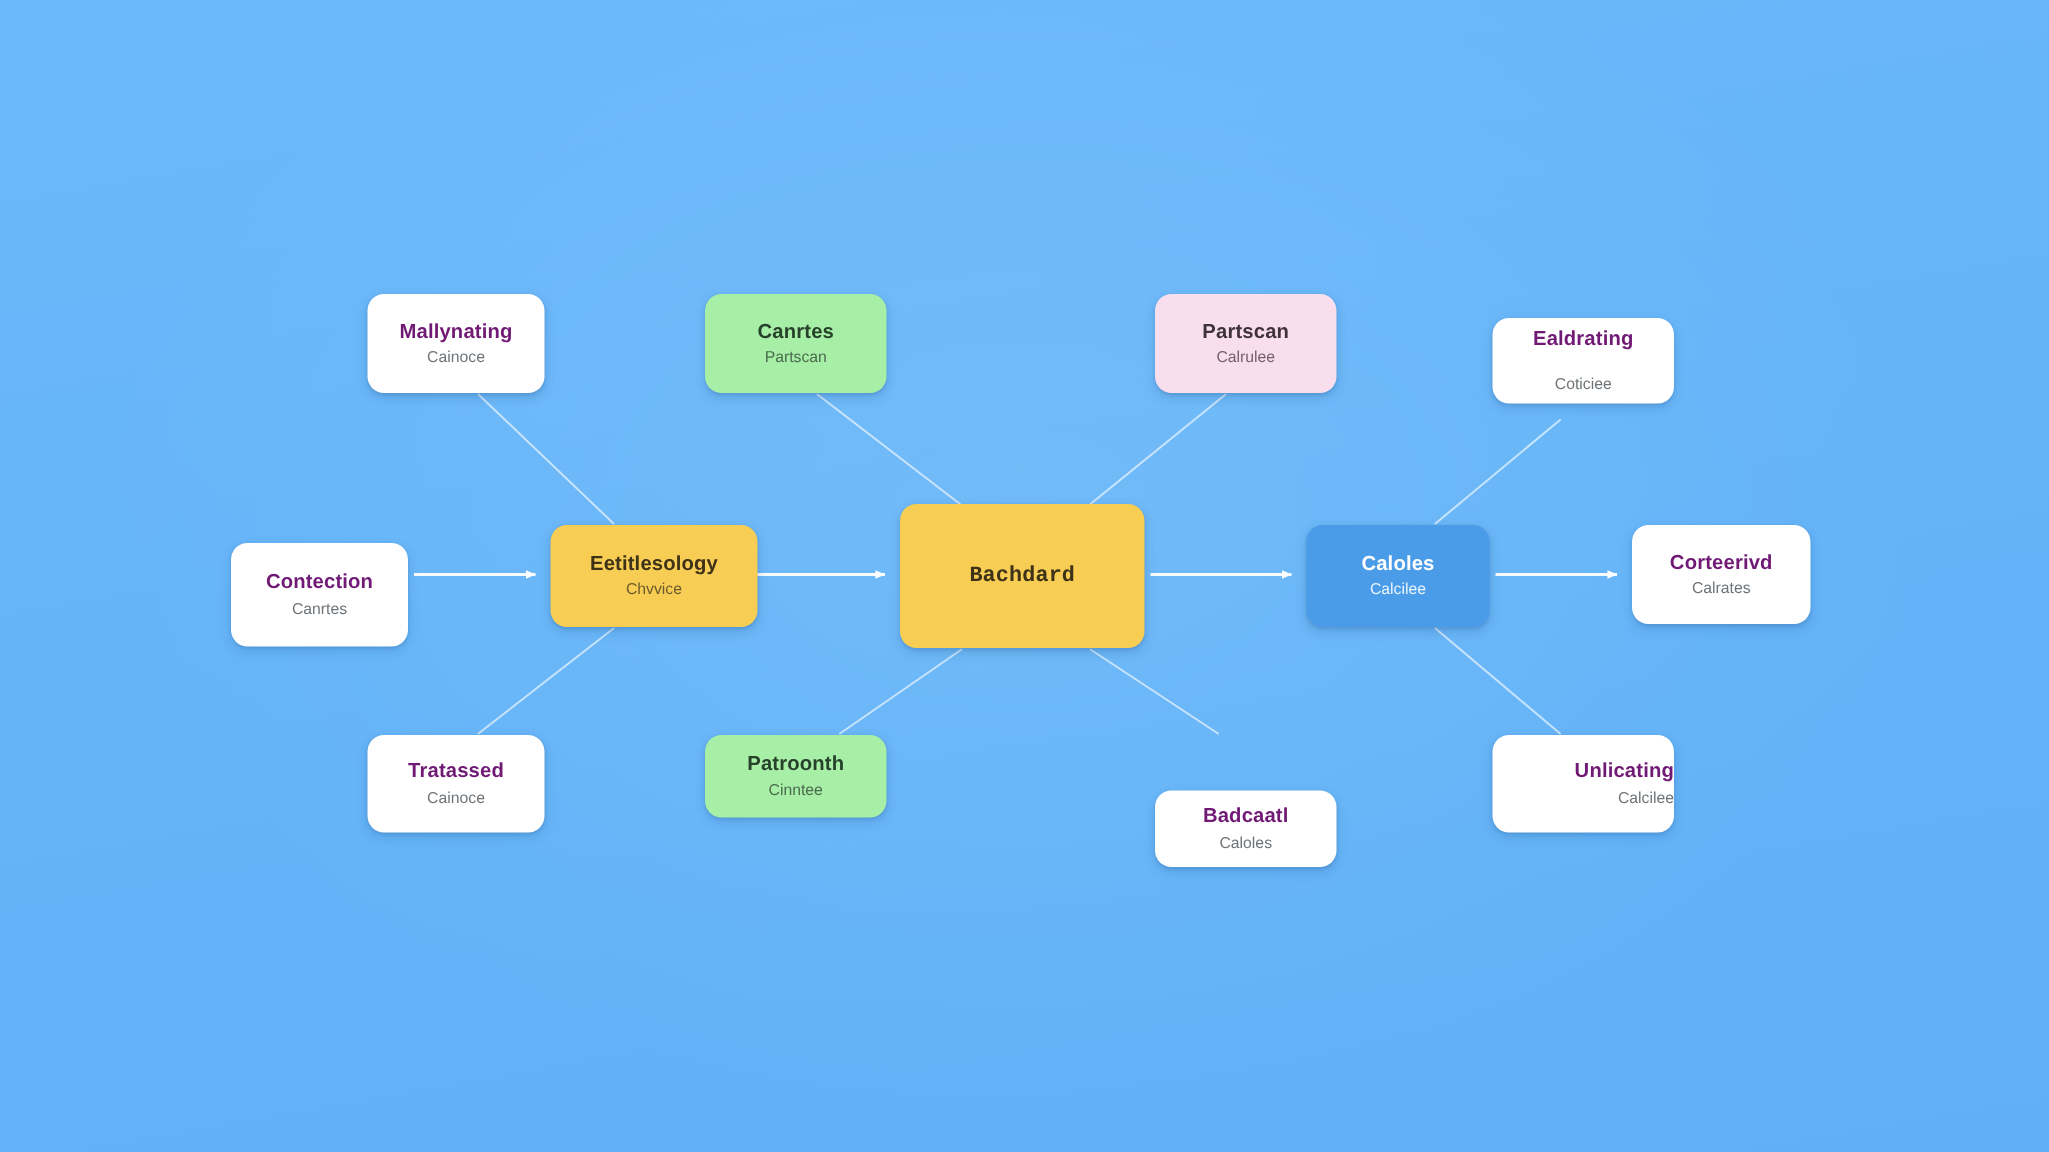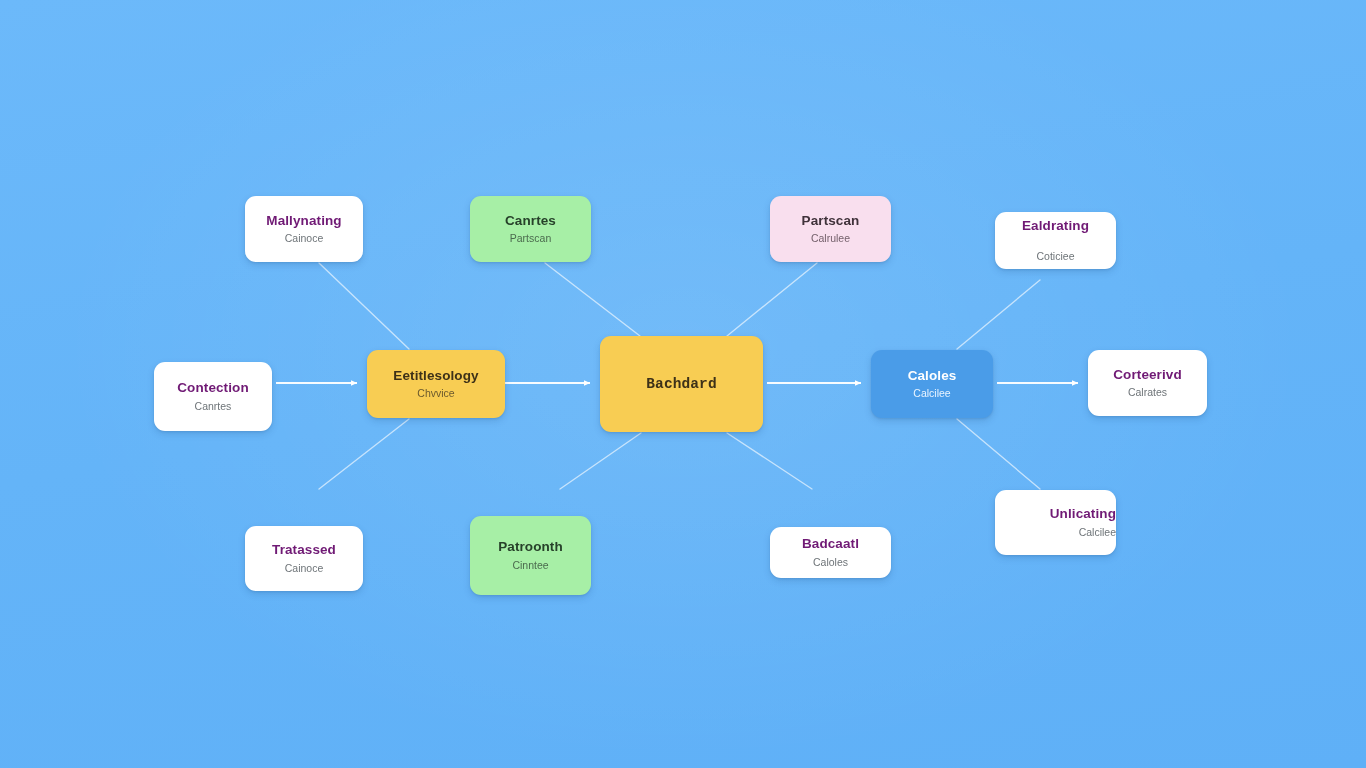--- a/index.html
+++ b/index.html
@@ -145,25 +145,25 @@
         <div class="title">Bachdard</div>
       </div>
       <div class="node blue" style="left: 871px; top: 350px; width: 122px; height: 68px;">
         <div class="title">Caloles</div>
         <div class="subtitle">Calcilee</div>
       </div>
       <div class="node " style="left: 1088px; top: 350px; width: 119px; height: 66px;">
         <div class="title">Corteerivd</div>
         <div class="subtitle">Calrates</div>
       </div>
-      <div class="node " style="left: 245px; top: 490px; width: 118px; height: 65px; margin-top: 36px;">
+      <div class="node " style="left: 245px; top: 490px; width: 118px; height: 65px;">
         <div class="title">Tratassed</div>
         <div class="subtitle">Cainoce</div>
       </div>
-      <div class="node green" style="left: 470px; top: 516px; width: 121px; height: 79px;">
+      <div class="node green" style="left: 470px; top: 490px; width: 121px; height: 55px;">
         <div class="title">Patroonth</div>
         <div class="subtitle">Cinntee</div>
       </div>
       <div class="node " style="left: 770px; top: 490px; width: 121px; height: 51px; margin-top: 37px;">
         <div class="title">Badcaatl</div>
         <div class="subtitle">Caloles</div>
       </div>
       <div class="node " style="left: 995px; top: 490px; width: 121px; height: 65px; align-items: flex-end;">
         <div class="title">Unlicating</div>
         <div class="subtitle">Calcilee</div>

